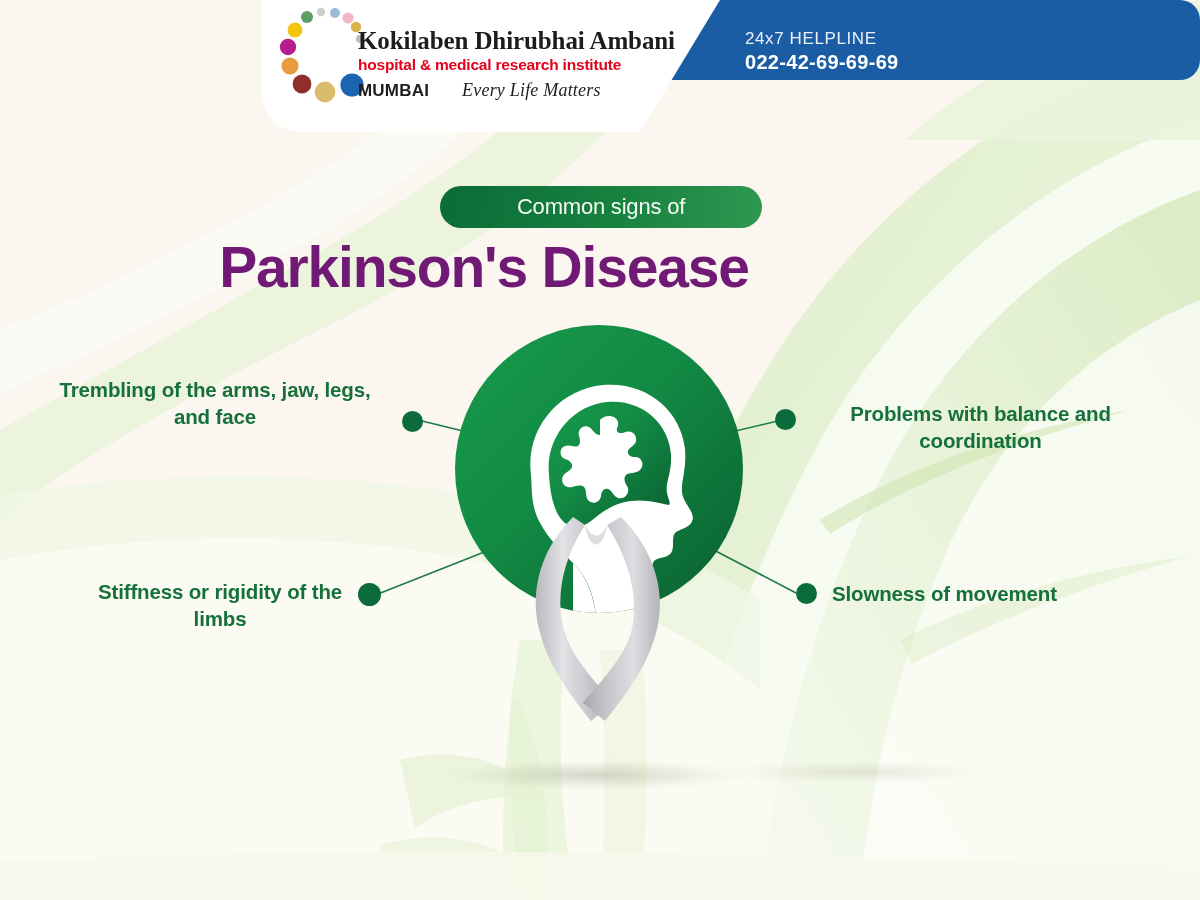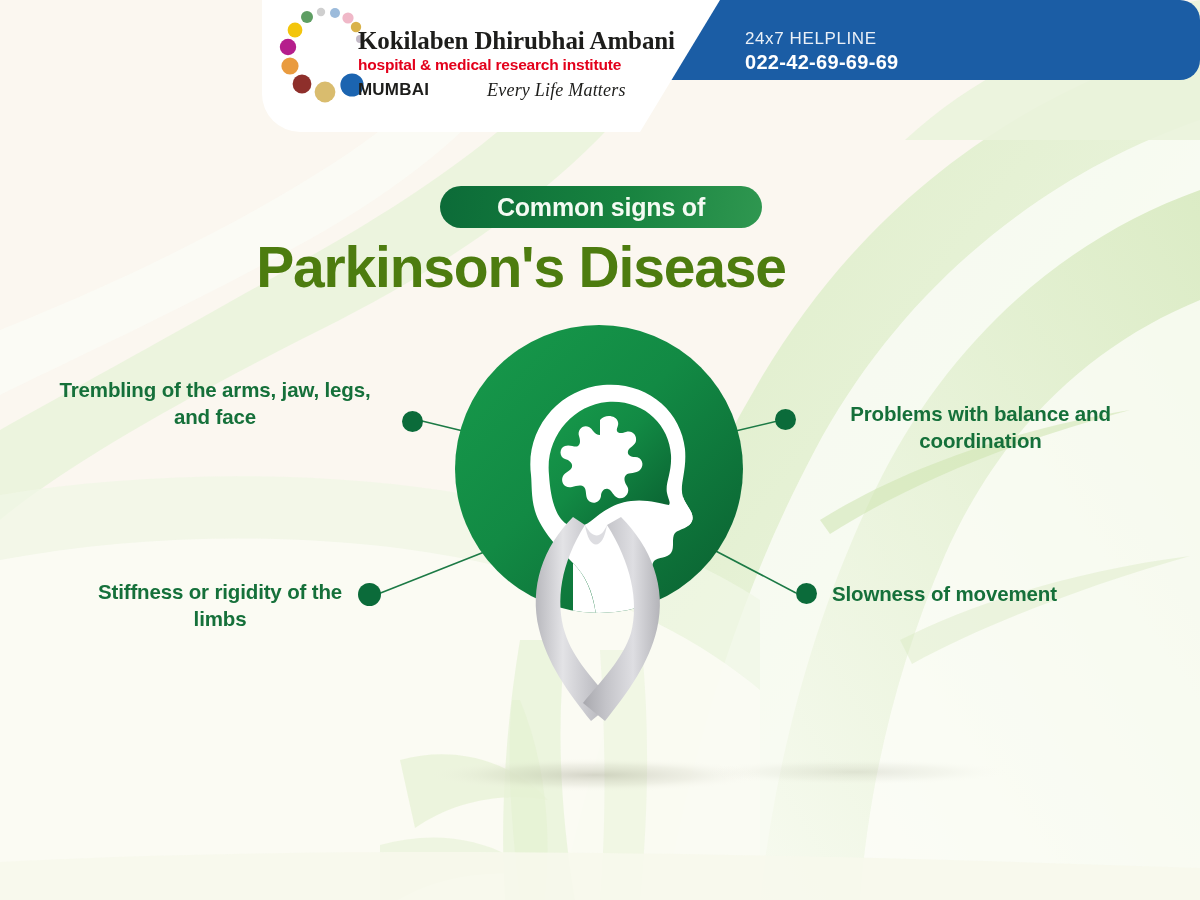--- a/index.html
+++ b/index.html
@@ -22,41 +22,41 @@
   .logo-line1{
     font-family:"Liberation Serif", serif;
     font-weight:700;font-size:25px;color:#1d1d1b;letter-spacing:-0.1px;
     line-height:1.0;white-space:nowrap;
   }
   .logo-line2{
     font-family:"Liberation Sans", sans-serif;
     font-weight:700;font-size:15.5px;color:#E3001B;letter-spacing:-0.2px;
     line-height:1.0;margin-top:4px;white-space:nowrap;
   }
-  .logo-row3{margin-top:7px;display:flex;align-items:center;gap:58px;white-space:nowrap;}
+  .logo-row3{margin-top:7px;display:flex;align-items:flex-end;gap:33px;white-space:nowrap;}
   .logo-city{font-family:"Liberation Sans", sans-serif;font-weight:700;font-size:17px;color:#1d1d1b;letter-spacing:0.2px;}
   .logo-tag{font-family:"Liberation Serif", serif;font-style:italic;font-size:18px;color:#1d1d1b;letter-spacing:0.2px;}
 
   .helpline{position:absolute;left:745px;top:28px;width:260px;text-align:left;}
   .helpline .l1{font-size:17px;color:#eaf0f7;letter-spacing:0.6px;line-height:1.25;}
   .helpline .l2{font-size:20px;font-weight:700;color:#ffffff;letter-spacing:0.3px;line-height:1.3;}
 
   
   .pill{
     position:absolute;left:440px;top:186px;width:322px;height:42px;
     border-radius:21px;
     background:linear-gradient(100deg,#0c6b38 0%,#17823f 55%,#2f9750 100%);
     display:flex;align-items:center;justify-content:center;
   }
   .pill span{
-    color:#F4FBF3;font-size:25px;font-weight:700;letter-spacing:-0.2px;
+    color:#F4FBF3;font-size:22px;font-weight:400;letter-spacing:-0.2px;
   }
   .maintitle{
     position:absolute;left:0px;top:234px;width:968px;text-align:center;
-    font-size:57px;font-weight:700;color:#4d7c0f;letter-spacing:-1.2px;padding-left:37px;
+    font-size:57px;font-weight:700;color:#701a75;letter-spacing:-1.2px;
   }
 
   
   .lbl{
     position:absolute;font-size:20.5px;font-weight:700;color:#15703A;
     line-height:1.32;letter-spacing:-0.15px;
   }
 
   #lbl-tremble{left:40px;top:376px;width:350px;text-align:center;}
   #lbl-stiff{left:85px;top:578px;width:270px;text-align:center;}

